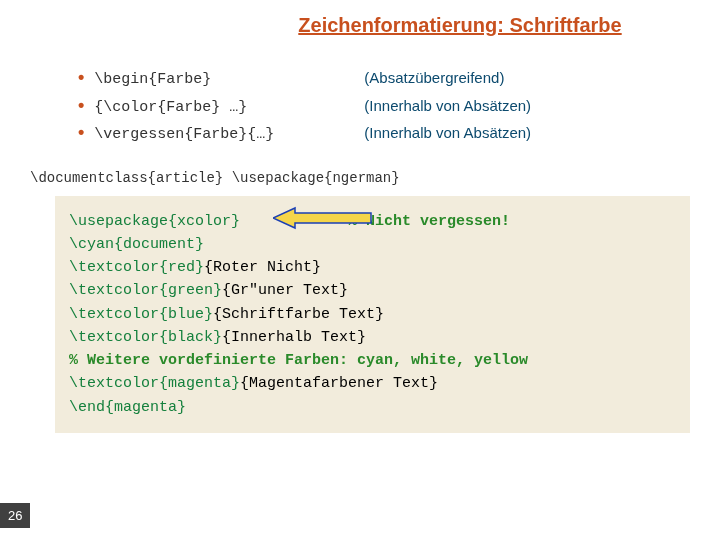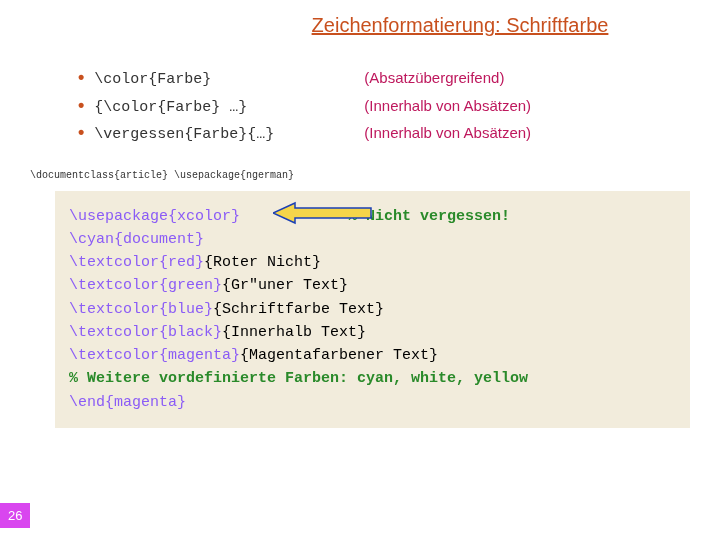--- a/index.html
+++ b/index.html
@@ -7,21 +7,21 @@
     width: 720px;
     height: 540px;
     background: #ffffff;
     font-family: Verdana, Arial, sans-serif;
     position: relative;
     overflow: hidden;
   }
   .title {
     text-align: center;
     color: #c8501e;
-    font-weight: normal;
+    font-weight: bold;
     font-size: 20px;
     padding-top: 14px;
     text-decoration: underline;
     padding-left: 200px;
   }
   .bullets {
     margin-top: 28px;
     margin-left: 78px;
   }
   .bullet-row {
@@ -36,66 +36,66 @@
     margin-right: 10px;
     font-size: 18px;
     line-height: 1.4;
   }
   .cmd-col {
     width: 270px;
     font-family: "Courier New", monospace;
     color: #333;
   }
   .cmd-col .farbe { color: #333; }
-  .desc-col { color: #be185d; }
+  .desc-col { color: #0c4a6e; }
   .code-header {
     margin-top: 22px;
     margin-left: 30px;
     font-family: "Courier New", monospace;
-    font-size: 10px;
+    font-size: 14px;
     color: #333;
   }
   .code-block {
     margin: 10px 30px 0 55px;
     background: #f2ecdc;
     padding: 14px 12px 14px 14px;
     font-family: "Courier New", monospace;
     font-size: 15px;
     line-height: 1.55;
     position: relative;
   }
   .code-block .line { white-space: pre; }
-  .blue { color: #8b5cf6; text-align: center; }
+  .blue { color: #15803d; text-align: center; }
   .green { color: #2a8a2a; font-weight: bold; }
   .arrow-wrap {
     position: absolute;
     left: 218px;
     top: 10px;
     width: 100px;
     height: 24px;
   }
   .page-num {
     position: absolute;
     left: 0;
     bottom: 12px;
-    background: #d946ef;
+    background: #404040;
     color: #fff;
     font-size: 13px;
     padding: 5px 8px;
   }
 </style>
 </head>
 <body>
 
 <div class="title">Zeichenformatierung: Schriftfarbe</div>
 
 <div class="bullets">
   <div class="bullet-row">
     <span class="bullet-dot">•</span>
-    <span class="cmd-col"><span>\color{</span><span class="farbe">Farbe</span><span>}</span></span>
+    <span class="cmd-col"><span>\begin{</span><span class="farbe">Farbe</span><span>}</span></span>
     <span class="desc-col">(Absatzübergreifend)</span>
   </div>
   <div class="bullet-row">
     <span class="bullet-dot">•</span>
     <span class="cmd-col"><span>{\color{</span><span class="farbe">Farbe</span><span>} …}</span></span>
     <span class="desc-col">(Innerhalb von Absätzen)</span>
   </div>
   <div class="bullet-row">
     <span class="bullet-dot">•</span>
     <span class="cmd-col"><span>\vergessen{</span><span class="farbe">Farbe</span><span>}{…}</span></span>
@@ -110,18 +110,18 @@
     <svg width="100" height="24" viewBox="0 0 100 24">
       <polygon points="0,12 22,2 22,7 98,7 98,17 22,17 22,22" fill="#f5d54a" stroke="#1a3fb5" stroke-width="1.5"></polygon>
     </svg>
   </div>
   <div class="line"><span class="blue">\usepackage{xcolor}</span><span>            </span><span class="green">% Nicht vergessen!</span></div>
   <div class="line"><span class="blue">\cyan{document}</span></div>
   <div class="line"><span class="blue">\textcolor{red}</span><span>{Roter Nicht}</span></div>
   <div class="line"><span class="blue">\textcolor{green}</span><span>{Gr"uner Text}</span></div>
   <div class="line"><span class="blue">\textcolor{blue}</span><span>{Schriftfarbe Text}</span></div>
   <div class="line"><span class="blue">\textcolor{black}</span><span>{Innerhalb Text}</span></div>
+  <div class="line green">% Weitere vordefinierte Farben: cyan, white, yellow</div>
   <div class="line"><span class="blue">\textcolor{magenta}</span><span>{Magentafarbener Text}</span></div>
-  <div class="line green">% Weitere vordefinierte Farben: cyan, white, yellow</div>
   <div class="line"><span class="blue">\end{magenta}</span></div>
 </div>
 
 <div class="page-num">26</div>
 
 </body></html>

